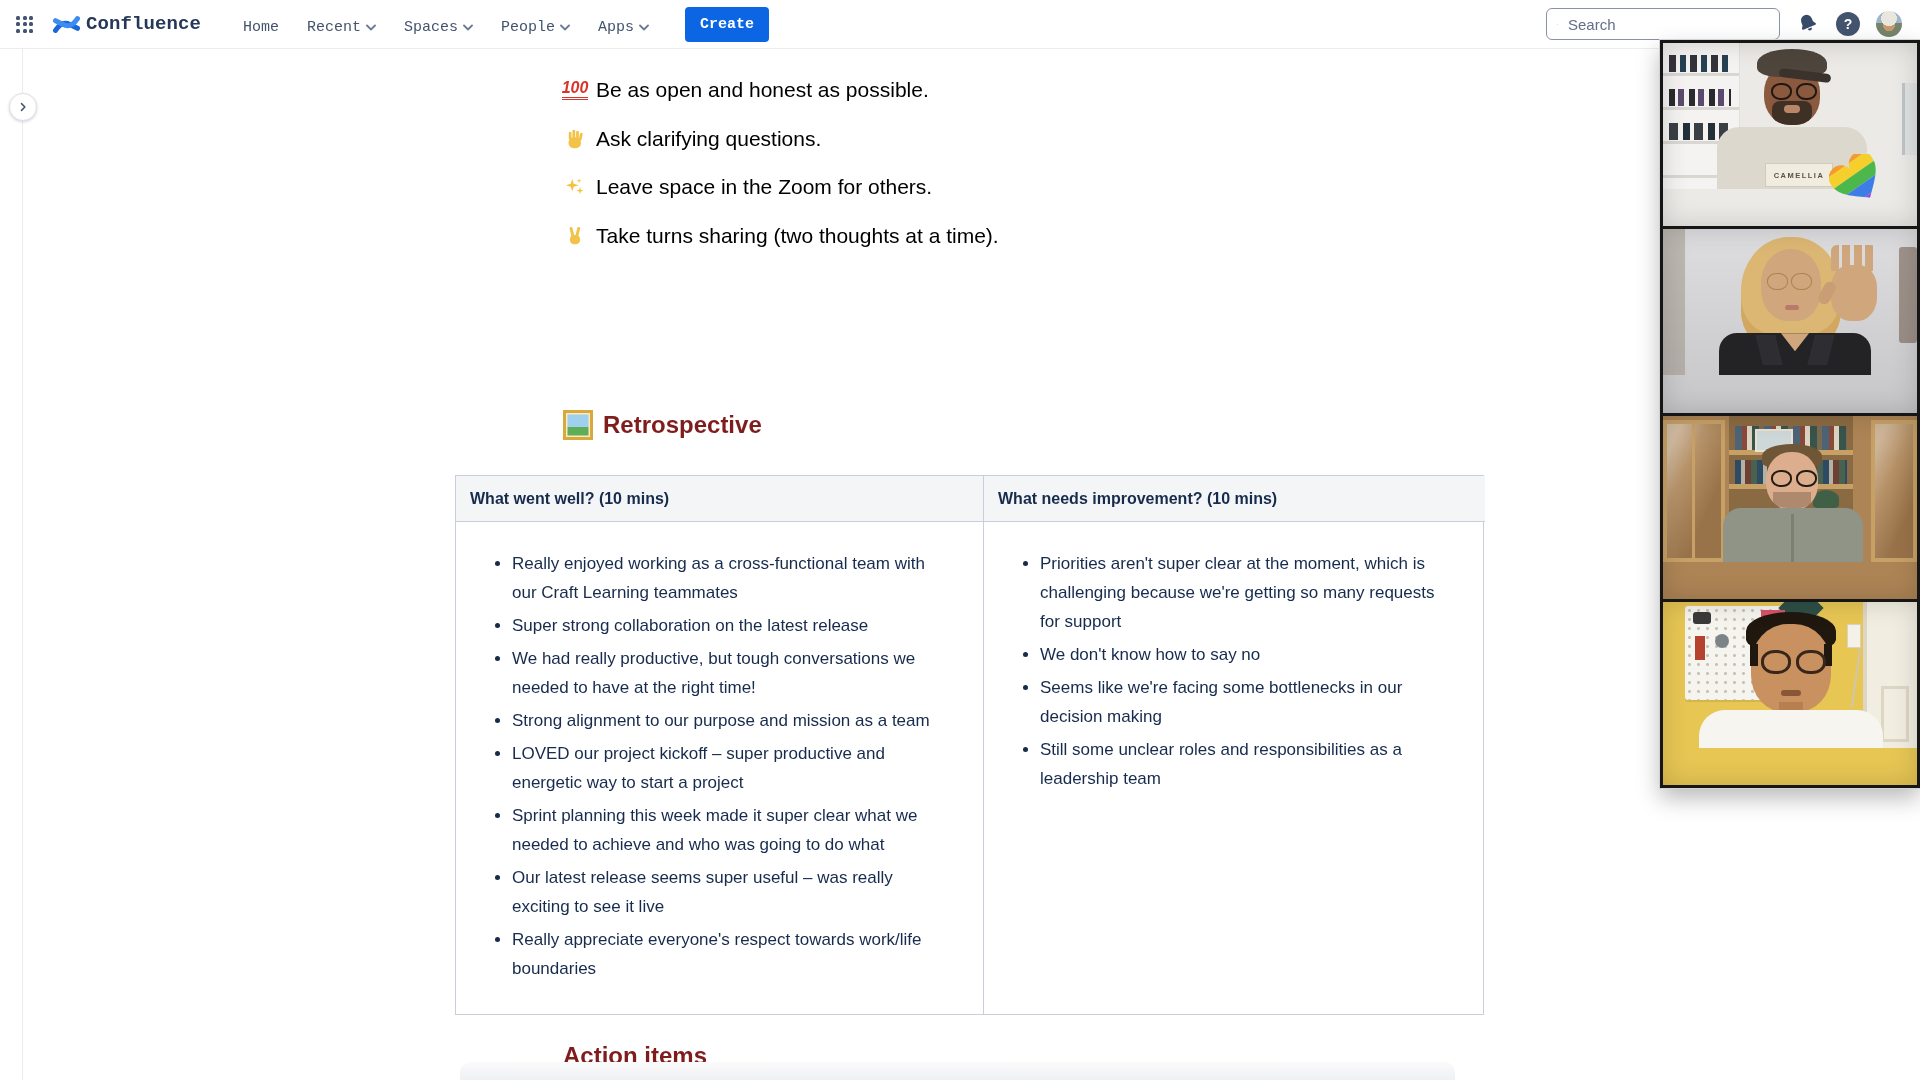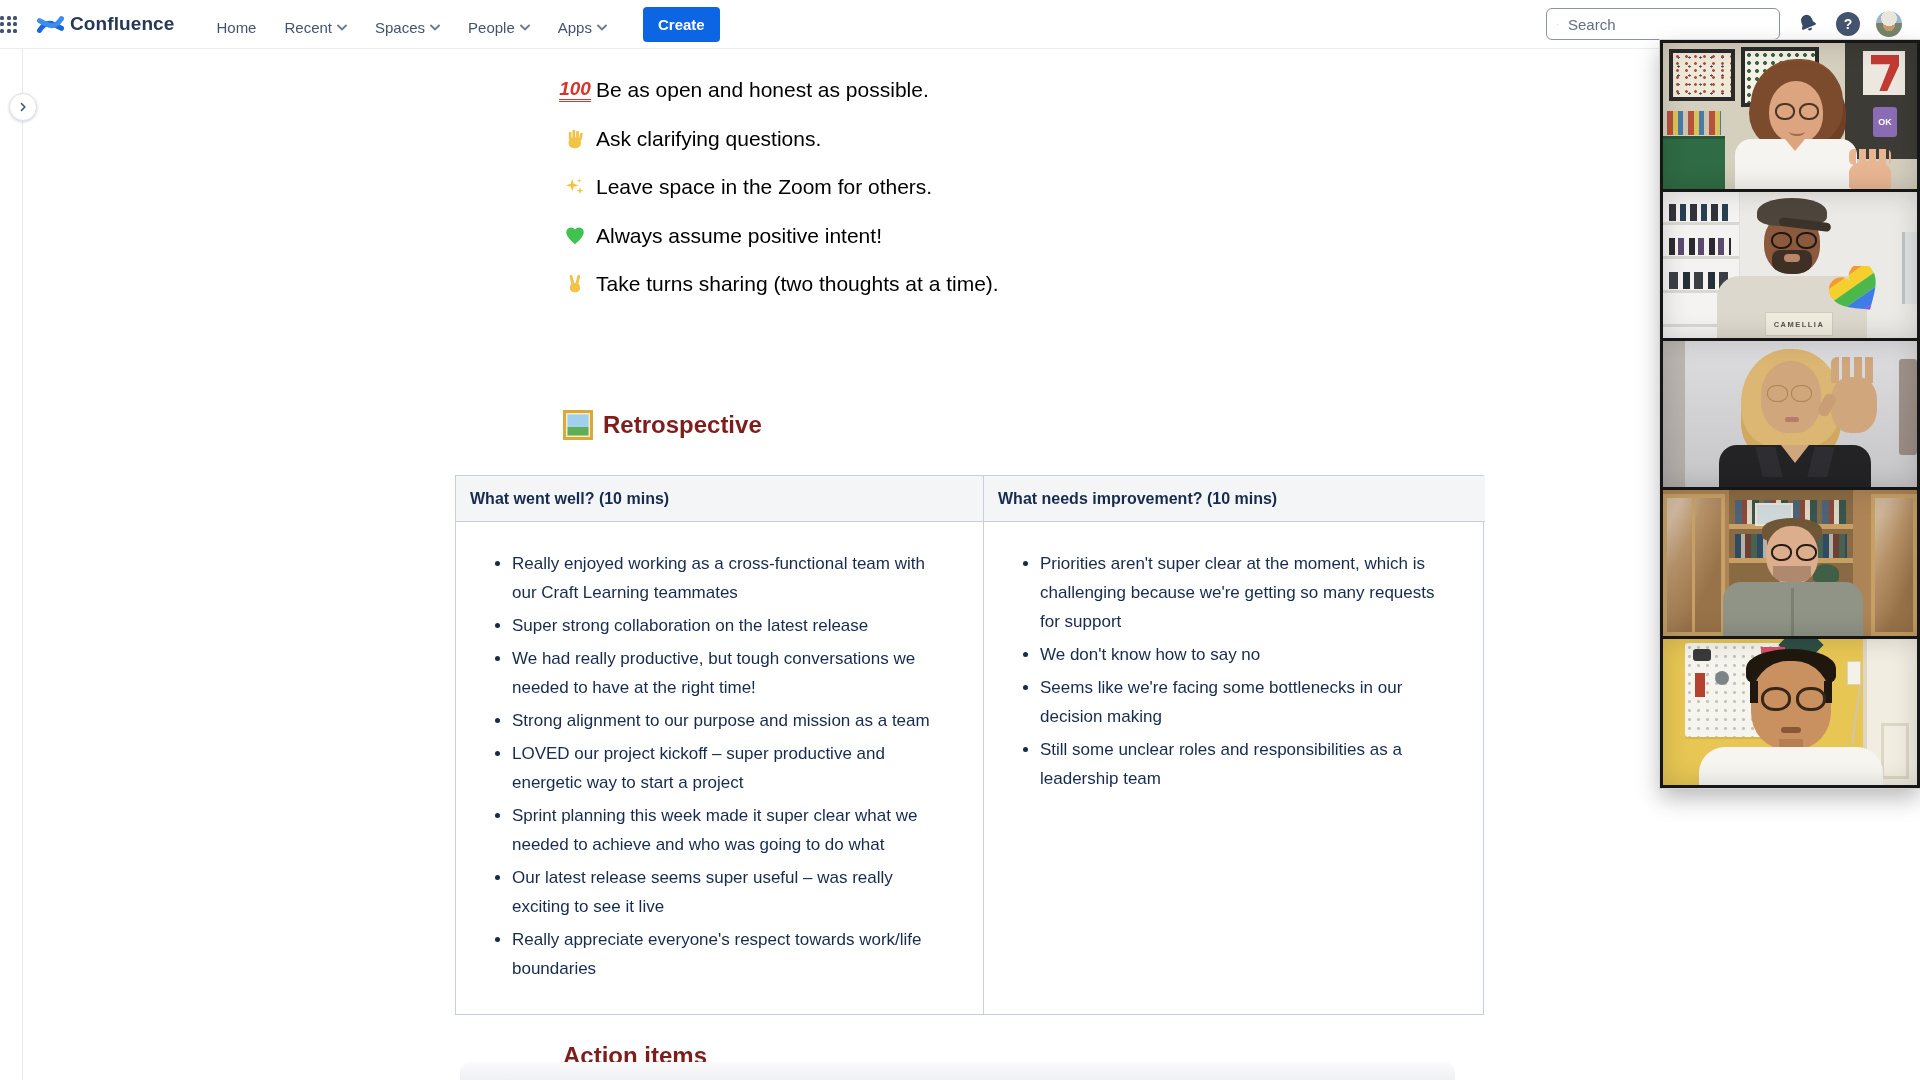--- a/index.html
+++ b/index.html
@@ -2,21 +2,21 @@
 <html><head>
 <meta charset="utf-8">
 <style>
   html,body{margin:0;padding:0;background:#fff;}
   .screen{position:relative;width:1920px;height:1080px;overflow:hidden;
           font-family:"Liberation Sans",sans-serif;color:#172B4D;background:#fff;}
 
   
   .appbar{position:absolute;left:0;top:0;width:1920px;height:48px;background:#fff;
           border-bottom:1px solid #EBECF0;display:flex;align-items:center;z-index:5;}
-  .appbar-left{display:flex;align-items:center;gap:14px;}
+  .appbar-left{display:flex;align-items:center;gap:14px;padding-left:16px;font-family:Liberation Mono, monospace;}
   .grid9{width:17px;height:17px;display:grid;grid-template-columns:repeat(3,1fr);
          grid-template-rows:repeat(3,1fr);gap:2.5px;cursor:pointer;}
   .grid9 b{background:#44546F;border-radius:1.5px;}
   .logo{display:flex;align-items:center;gap:6px;margin-left:6px;cursor:pointer;}
   .logo-text{font-size:19px;font-weight:600;color:#253858;letter-spacing:.1px;}
   .topnav{display:flex;align-items:flex-start;gap:8px;margin-left:18px;margin-top:7px;}
   .nav-item{display:flex;align-items:center;gap:5px;border:0;background:transparent;
             font-family:inherit;font-size:15px;font-weight:500;color:#44546F;
             padding:8px 10px;border-radius:4px;cursor:pointer;}
   .create-btn{margin-left:12px;background:#0C66E4;color:#fff;border:0;border-radius:4px;
@@ -38,21 +38,21 @@
   .left-rail-line{position:absolute;left:22px;top:48px;width:1px;height:1032px;background:#EBECF0;}
   .rail-expand{position:absolute;left:9px;top:93px;width:26px;height:26px;border-radius:50%;
                background:#fff;border:1px solid #DFE1E6;box-shadow:0 1px 3px rgba(9,30,66,.18);
                display:flex;align-items:center;justify-content:center;cursor:pointer;z-index:4;}
 
   
   .rules{position:absolute;left:563px;top:76px;}
   .rule{display:flex;align-items:center;height:28px;margin-bottom:20.5px;}
   .ric{width:24px;height:24px;display:flex;align-items:center;justify-content:center;margin-right:9px;flex:0 0 24px;}
   .rtext{font-size:21px;line-height:24px;color:#000000;}
-  .ric-100 i{font-style:italic;font-weight:700;color:#D7352B;font-size:19px;line-height:1;
+  .ric-100 i{font-style:italic;font-weight:700;color:#D7352B;font-size:16px;line-height:1;
              border-bottom:3px double #D7352B;padding-bottom:1px;}
   .ric-off{background:#F09B2E;border-radius:6px;width:22px;height:22px;display:flex;align-items:center;justify-content:center;}
   .ric-off b{border:1.5px solid #fff;border-radius:3px;font-size:6.5px;font-weight:700;color:#fff;padding:2.5px 1.5px;letter-spacing:.3px;}
   .frame-icon{width:24px;height:24px;border:3px solid #D9A93C;box-shadow:inset 0 0 0 1.5px #F6EBC4;
               background:linear-gradient(180deg,#9FD0EE 0 58%, #5FAE57 58% 100%);}
 
   .h2{position:absolute;display:flex;align-items:center;gap:10px;font-size:24px;font-weight:700;color:#7f1d1d;}
   .h2-retro{left:563px;top:390px;}
   .h2-action{left:563px;top:1022px;}
 
@@ -199,28 +199,20 @@
           <path d="M17.5 12 L18.4 15.1 L21.5 16 L18.4 16.9 L17.5 20 L16.6 16.9 L13.5 16 L16.6 15.1 Z"></path>
           <path d="M16.5 2.5 L17.1 4.6 L19.2 5.2 L17.1 5.8 L16.5 7.9 L15.9 5.8 L13.8 5.2 L15.9 4.6 Z"></path>
         </g>
           </svg>
       </span>
       <span class="rtext">Leave space in the Zoom for others.</span>
     </div>
     <div class="rule">
       <span class="ric">
         <svg width="22" height="22" viewBox="0 0 24 24">
-          <path d="M12 21 C5.5 15.5 2.5 11.5 2.5 8 A5.2 5.2 0 0 1 12 5 A5.2 5.2 0 0 1 21.5 8 C21.5 11.5 18.5 15.5 12 21Z" fill="#3FC24F"></path>
-        </svg>
-      </span>
-      <span class="rtext">Always assume positive intent!</span>
-    </div>
-    <div class="rule">
-      <span class="ric">
-        <svg width="22" height="22" viewBox="0 0 24 24">
             <g fill="#F2C249">
           <rect x="6.5" y="11" width="11" height="10" rx="4.5"></rect>
           <rect x="7" y="2" width="3.2" height="11" rx="1.6" transform="rotate(-14 8.6 7.5)"></rect>
           <rect x="13.5" y="2" width="3.2" height="11" rx="1.6" transform="rotate(14 15.1 7.5)"></rect>
         </g>
           </svg>
       </span>
       <span class="rtext">Take turns sharing (two thoughts at a time).</span>
     </div>
   </section>
@@ -254,44 +246,20 @@
       </ul>
     </div>
   </div>
 
   <h2 class="h2 h2-action">Action items</h2>
 
   <div class="bottom-band"></div>
 
   <aside class="vstrip">
 
-    <div class="vt t1">
-      <i class="dv" style="left:6px;top:6px;width:58px;height:44px;background:#efe9da;border:4px solid #2a2a2a;background-image:radial-gradient(#b34d3e 1.4px,transparent 1.8px),radial-gradient(#44505e 1.1px,transparent 1.5px);background-size:9px 7px,11px 9px;"></i>
-      <i class="dv" style="left:78px;top:4px;width:70px;height:52px;background:#f5f2e8;border:4px solid #2a2a2a;background-image:radial-gradient(#3f6544 1.8px,transparent 2.2px);background-size:8px 8px;"></i>
-      <i class="dv" style="right:0;top:0;width:72px;height:116px;background:#3d3b36;"></i>
-      <i class="dv" style="right:12px;top:8px;width:42px;height:44px;background:#ece8e0;"></i>
-      <i class="dv" style="right:18px;top:12px;width:28px;height:36px;background:#c13b33;clip-path:polygon(0 0,100% 0,100% 30%,58% 100%,30% 100%,68% 26%,0 26%);"></i>
-      <i class="dv sign-ok" style="right:20px;top:64px;width:24px;height:30px;background:#8a6cb5;border-radius:3px;">OK</i>
-      <i class="dv" style="left:112px;top:40px;width:30px;height:14px;background:#b9b5a8;border-radius:50% 50% 10% 10%;transform:rotate(-18deg);"></i>
-      <i class="dv" style="left:126px;top:52px;width:3px;height:26px;background:#8f8b80;transform:rotate(14deg);"></i>
-      <i class="dv" style="left:0;bottom:0;width:62px;height:50px;background:#2f6b44;border-top:3px solid #265938;"></i>
-      <i class="dv" style="left:4px;top:68px;width:54px;height:24px;background:repeating-linear-gradient(90deg,#b8503f 0 6px,#d7c457 6px 11px,#4a7aa8 11px 16px,#cfc4ad 16px 21px);"></i>
-      <i class="dv" style="left:88px;top:18px;width:92px;height:86px;background:#7c4b2d;border-radius:52% 48% 46% 54%;box-shadow:-6px 10px 0 -4px #7c4b2d,8px 12px 0 -5px #703f24,0 -4px 0 -2px #86542f;"></i>
-      <i class="dv" style="left:106px;top:38px;width:54px;height:62px;background:#dda480;border-radius:50% 50% 44% 48%;"></i>
-      <i class="dv specs" style="left:112px;top:60px;">
-          <u style="border-color:#4a3424;"></u>
-          <u style="border-color:#4a3424;"></u>
-        </i>
-      <i class="dv" style="left:126px;top:84px;width:16px;height:7px;border-bottom:2px solid #a06a4c;border-radius:50%;"></i>
-      <i class="dv" style="left:72px;top:96px;width:122px;height:50px;background:#f5f4f0;border-radius:16px 16px 0 0;"></i>
-      <i class="dv" style="left:122px;top:96px;width:20px;height:12px;background:#dda480;clip-path:polygon(0 0,100% 0,50% 100%);"></i>
-      <i class="dv" style="right:26px;bottom:24px;width:42px;height:16px;background:repeating-linear-gradient(90deg,#e9b693 0 7px,rgba(0,0,0,0) 7px 10px);border-radius:5px;"></i>
-      <i class="dv" style="right:26px;bottom:0;width:42px;height:28px;background:#e9b693;border-radius:42% 42% 10% 10%;"></i>
-      <span class="vig"></span>
-    </div>
 
     <div class="vt t2">
       <i class="dv" style="left:0;top:0;width:76px;height:146px;background:#f4f3f1;border-right:1px solid #e2e0dc;"></i>
       <i class="dv" style="left:0;top:30px;width:76px;height:3px;background:#d9d7d2;box-shadow:0 34px 0 #d9d7d2,0 68px 0 #d9d7d2,0 102px 0 #d9d7d2;"></i>
       <i class="dv" style="left:6px;top:12px;width:62px;height:17px;background:repeating-linear-gradient(90deg,#33343b 0 7px,transparent 7px 11px,#274052 11px 17px,transparent 17px 21px);"></i>
       <i class="dv" style="left:6px;top:46px;width:62px;height:17px;background:repeating-linear-gradient(90deg,#2a2a2e 0 6px,transparent 6px 9px,#5b4a6e 9px 15px,transparent 15px 20px);"></i>
       <i class="dv" style="left:6px;top:80px;width:62px;height:17px;background:repeating-linear-gradient(90deg,#3a3f45 0 9px,transparent 9px 14px,#23303a 14px 21px,transparent 21px 25px);"></i>
       <i class="dv" style="right:0;top:40px;width:12px;height:72px;background:#dfe2e3;border-left:3px solid #bfc3c4;"></i>
       <i class="dv" style="left:54px;top:84px;width:150px;height:62px;background:#dcd8cd;border-radius:22px 22px 0 0;"></i>
       <i class="dv shirt-label" style="left:102px;top:120px;width:66px;height:22px;background:#f0ecdf;border:1px solid #d2cbb8;">CAMELLIA</i>

